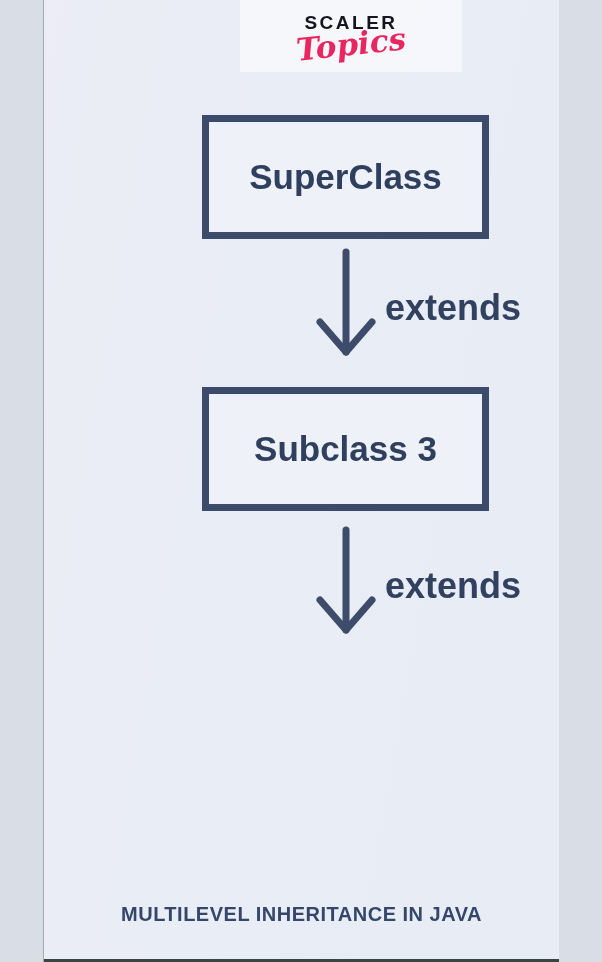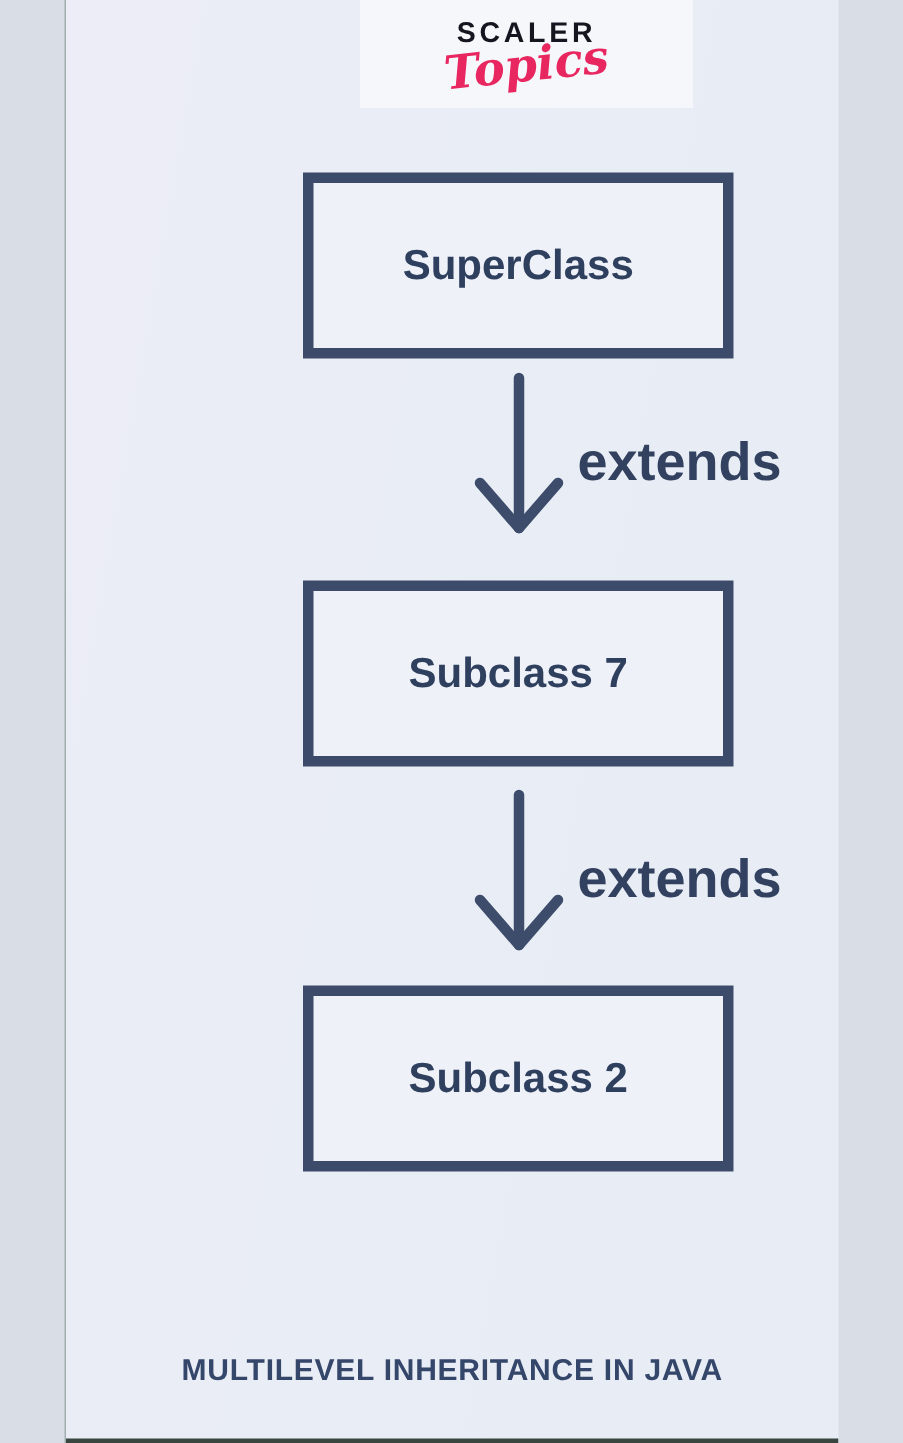--- a/index.html
+++ b/index.html
@@ -51,21 +51,21 @@
   .node {
     position: absolute;
     left: 158px;
     width: 287px;
     height: 124px;
     border: 7px solid #3c4b6a;
     background: #eef1f8;
     display: flex;
     align-items: center;
     justify-content: center;
-    font-size: 28px;
+    font-size: 35px;
     font-weight: bold;
     color: #2f405f;
   }
   .node-superclass { top: 115px; }
   .node-subclass1  { top: 387px; }
   .node-subclass2  { top: 657px; }
   
   .arrow {
     position: absolute;
     left: 272px;
@@ -103,26 +103,23 @@
   <div class="logo-area">
     <div class="logo-brand">SCALER</div>
     <div class="logo-sub">Topics</div>
   </div>
 
   <div class="node node-superclass">
     <span>SuperClass</span>
   </div>
 
   <div class="node node-subclass1">
-    <span>Subclass 7</span>
+    <span>Subclass 3</span>
   </div>
 
-  <div class="node node-subclass2">
-    <span>Subclass 2</span>
-  </div>
 
   <svg class="arrow arrow-1" viewBox="0 0 60 114">
     <line x1="30" y1="4" x2="30" y2="104" stroke="#3d4c6b" stroke-width="7" stroke-linecap="round"></line>
     <polyline points="4,74 30,104 56,74" fill="none" stroke="#3d4c6b" stroke-width="7" stroke-linecap="round" stroke-linejoin="round"></polyline>
   </svg>
   <div class="edge-label edge-label-1">extends</div>
 
   <svg class="arrow arrow-2" viewBox="0 0 60 114">
     <line x1="30" y1="4" x2="30" y2="104" stroke="#3d4c6b" stroke-width="7" stroke-linecap="round"></line>
     <polyline points="4,74 30,104 56,74" fill="none" stroke="#3d4c6b" stroke-width="7" stroke-linecap="round" stroke-linejoin="round"></polyline>

